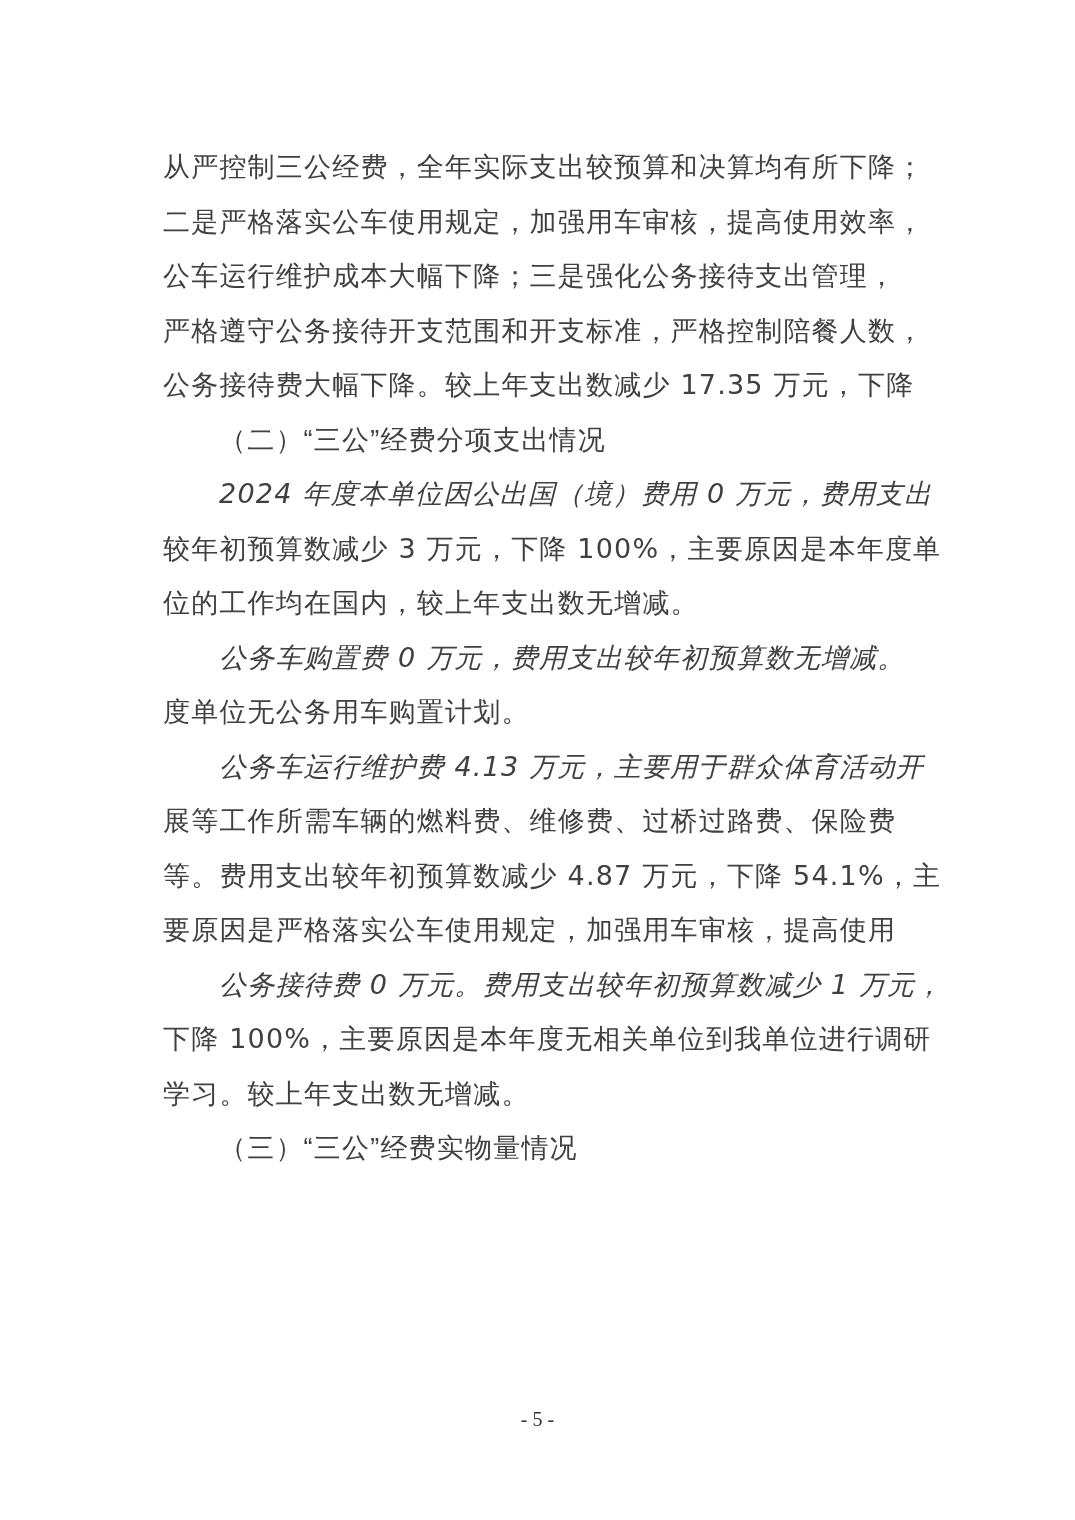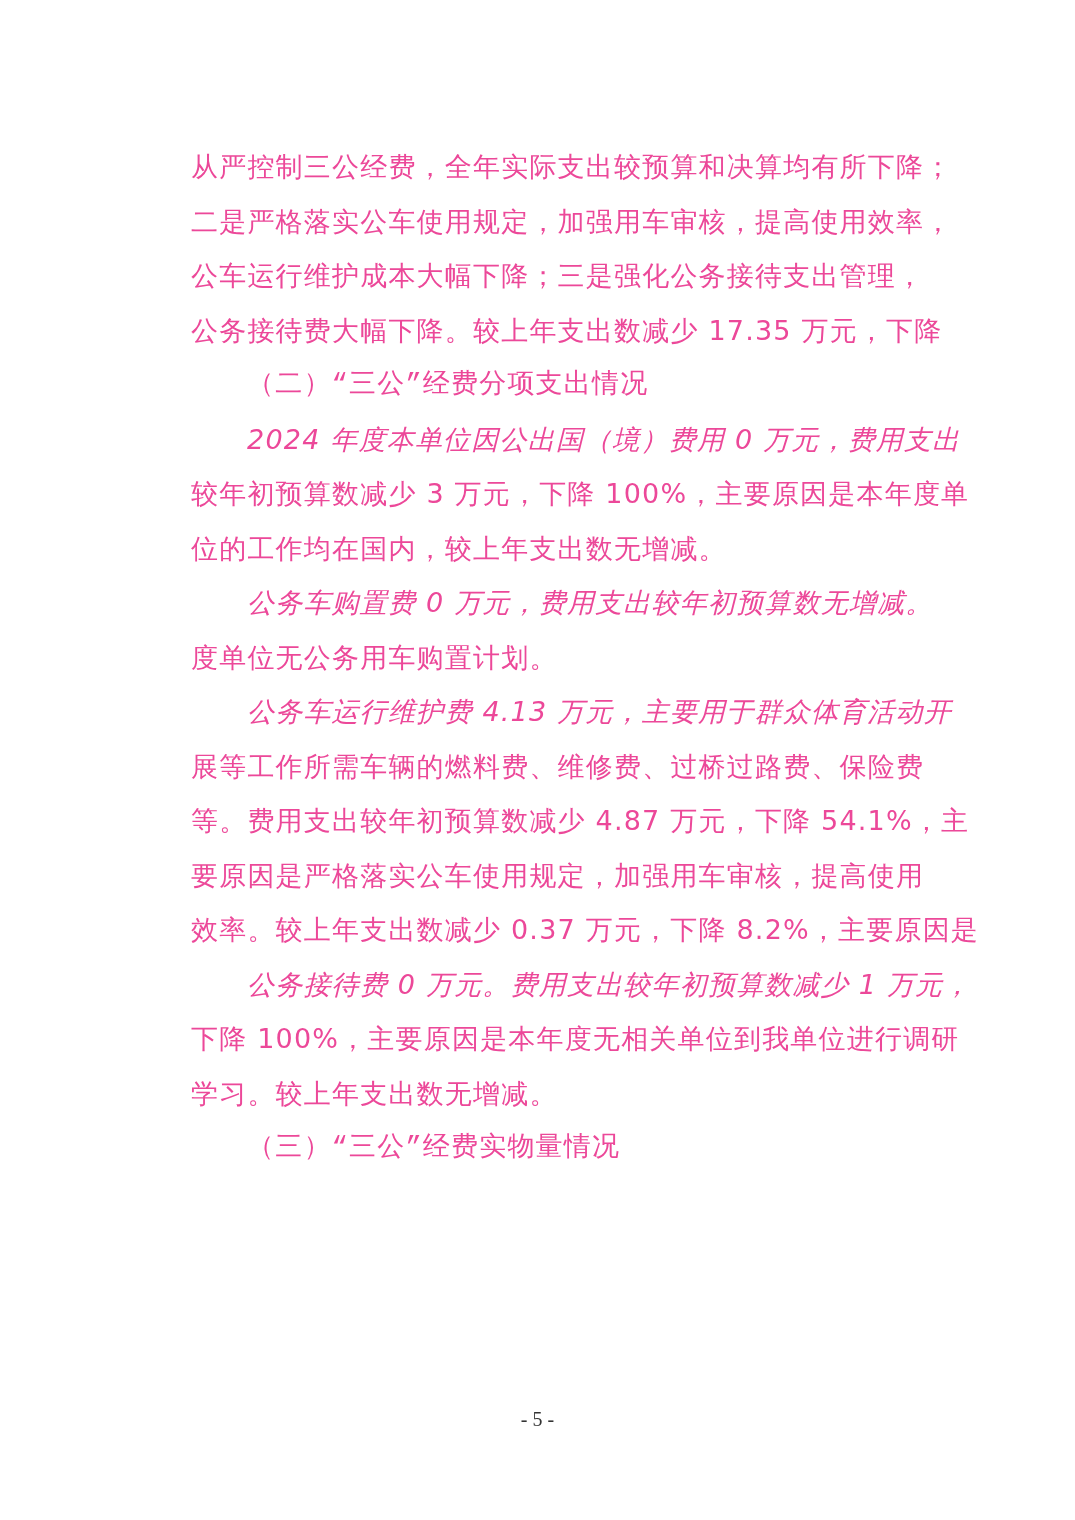--- a/index.html
+++ b/index.html
@@ -3,57 +3,56 @@
 <meta charset="utf-8">
 <style>
   html, body { margin: 0; padding: 0; background: #ffffff; }
   body { width: 1075px; height: 1520px; position: relative; overflow: hidden; }
   .page {
     position: absolute; left: 0; top: 0; width: 1075px; height: 1520px; background: #fff;
   }
   .content {
     position: absolute; left: 163px; top: 140px; width: 760px;
     font-family: "DejaVu Sans", "Liberation Sans", sans-serif;
-    color: #ec4899;
+    color: #404040;
     font-size: 27px;
     line-height: 54.5px;
     letter-spacing: 1.2px;
-    margin-left: 28px;
   }
   .line { white-space: nowrap; height: 54.5px; }
   .indent { padding-left: 56px; font-style: italic; }
   .heading {
-    font-family: Liberation Mono, monospace;
+    font-family: Liberation Sans, sans-serif;
     padding-left: 56px;
   }
   .page-number {
     position: absolute; left: 0; width: 1075px; top: 1408px; text-align: center;
     font-family: "Liberation Serif", "DejaVu Serif", serif;
     font-size: 20px; color: #333;
   }
 </style>
 </head>
 <body>
 
 <div class="page">
   <div class="content">
     <div class="line">从严控制三公经费，全年实际支出较预算和决算均有所下降；</div>
     <div class="line">二是严格落实公车使用规定，加强用车审核，提高使用效率，</div>
     <div class="line">公车运行维护成本大幅下降；三是强化公务接待支出管理，</div>
+    <div class="line">严格遵守公务接待开支范围和开支标准，严格控制陪餐人数，</div>
     <div class="line">公务接待费大幅下降。较上年支出数减少 17.35 万元，下降</div>
     <div class="line heading">（二）“三公”经费分项支出情况</div>
     <div class="line indent">2024 年度本单位因公出国（境）费用 0 万元，费用支出</div>
     <div class="line">较年初预算数减少 3 万元，下降 100%，主要原因是本年度单</div>
     <div class="line">位的工作均在国内，较上年支出数无增减。</div>
     <div class="line indent">公务车购置费 0 万元，费用支出较年初预算数无增减。</div>
     <div class="line">度单位无公务用车购置计划。</div>
     <div class="line indent">公务车运行维护费 4.13 万元，主要用于群众体育活动开</div>
     <div class="line">展等工作所需车辆的燃料费、维修费、过桥过路费、保险费</div>
     <div class="line">等。费用支出较年初预算数减少 4.87 万元，下降 54.1%，主</div>
     <div class="line">要原因是严格落实公车使用规定，加强用车审核，提高使用</div>
-    <div class="line">效率。较上年支出数减少 0.37 万元，下降 8.2%，主要原因是</div>
     <div class="line indent">公务接待费 0 万元。费用支出较年初预算数减少 1 万元，</div>
     <div class="line">下降 100%，主要原因是本年度无相关单位到我单位进行调研</div>
     <div class="line">学习。较上年支出数无增减。</div>
     <div class="line heading">（三）“三公”经费实物量情况</div>
   </div>
   <div class="page-number">- 5 -</div>
 </div>
 
 </body></html>

